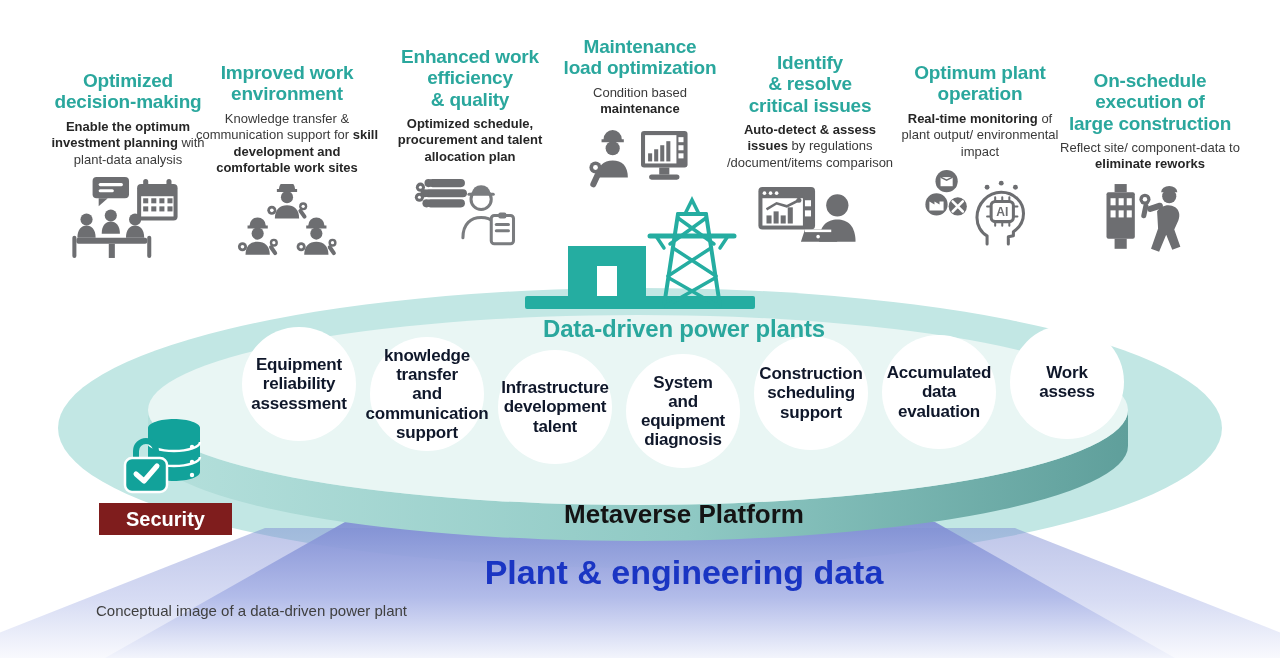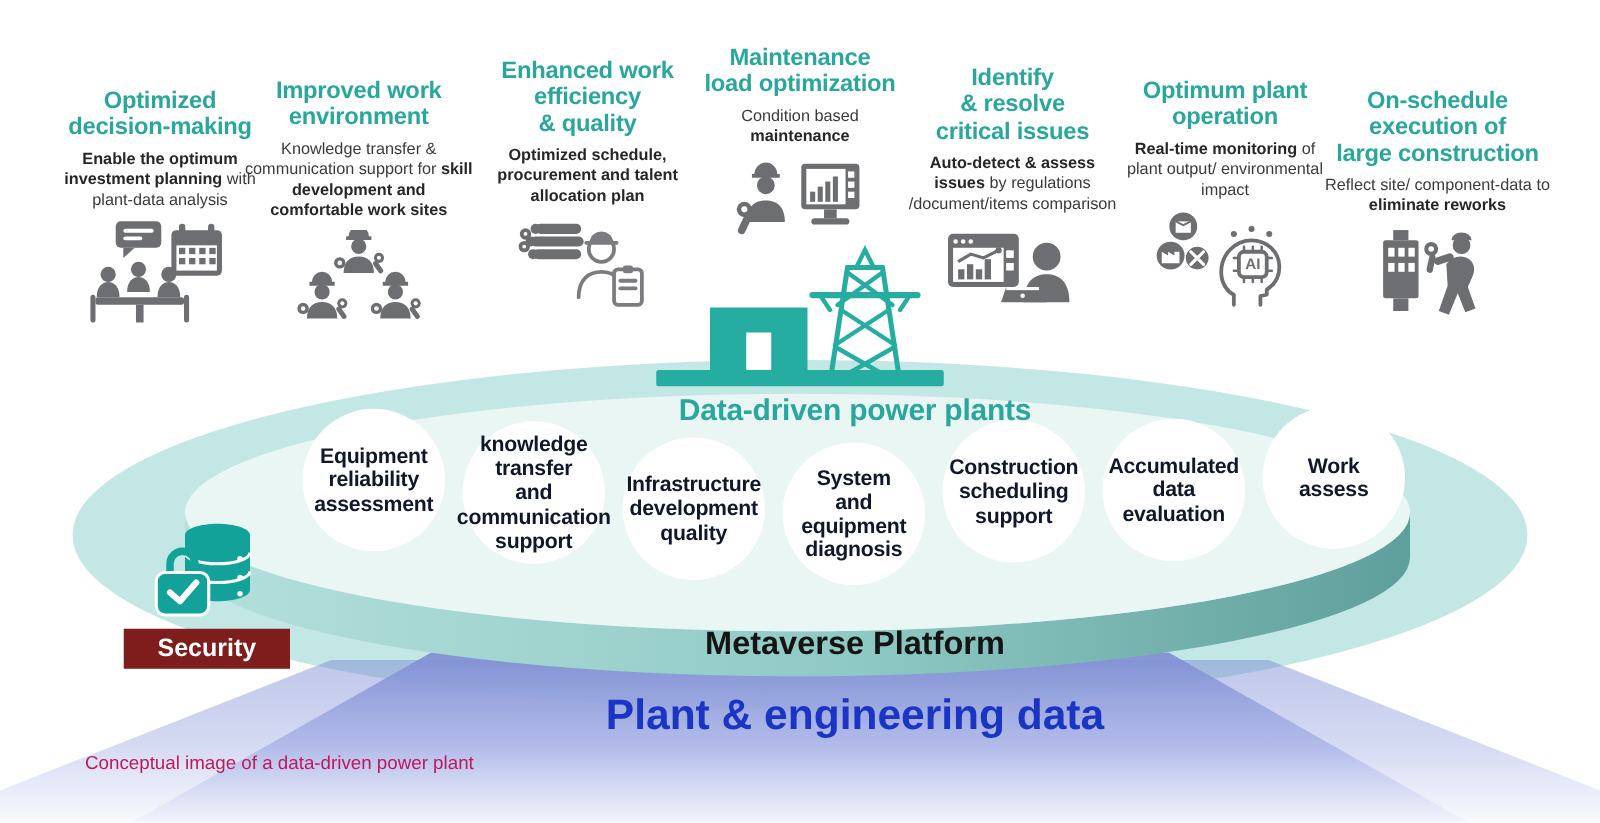--- a/index.html
+++ b/index.html
@@ -34,21 +34,21 @@
   .plate-title { position:absolute; left:390px; top:315px; width:500px; text-align:center;
     color:#2aa79d; font-weight:bold; font-size:24px; letter-spacing:-0.2px; }
   .band-label { position:absolute; left:390px; top:499px; width:500px; text-align:center;
     color:#141414; font-weight:bold; font-size:26px; }
   .base-label { position:absolute; left:340px; top:553px; width:600px; text-align:center;
     color:#1a35c3; font-weight:bold; font-size:34px; }
   .security-badge { position:absolute; left:55px; top:503px; width:133px; height:32px;
     background:#7f1d1d; color:#fff; font-weight:bold; font-size:20px;
     display:flex; align-items:center; justify-content:center; }
   .security-icon-wrap { position:absolute; left:68px; top:414px; }
-  .caption { position:absolute; left:24px; top:602px; font-size:15px; color:#be185d; }
+  .caption { position:absolute; left:52px; top:602px; font-size:15px; color:#404040; }
 </style>
 </head>
 <body>
 
 <div id="canvas">
 
   <svg id="platform-svg" width="1280" height="658" viewBox="0 0 1280 658">
     <defs>
       <linearGradient id="fanGrad" x1="0" y1="0" x2="0" y2="1">
         <stop offset="0" stop-color="#7e8cd3"></stop>
@@ -102,21 +102,21 @@
       <div class="circle" style="left: 326px; top: 337px; height: 114px; width: 114px;">
         <span>knowledge
 transfer
 and
 communication
 support</span>
       </div>
       <div class="circle" style="left: 454px; top: 350px; height: 114px; width: 114px;">
         <span>Infrastructure
 development
-quality</span>
+talent</span>
       </div>
       <div class="circle" style="left: 582px; top: 354px; height: 114px; width: 114px;">
         <span>System
 and
 equipment
 diagnosis</span>
       </div>
       <div class="circle" style="left: 710px; top: 336px; height: 114px; width: 114px; align-items: center;">
         <span>Construction
 scheduling

